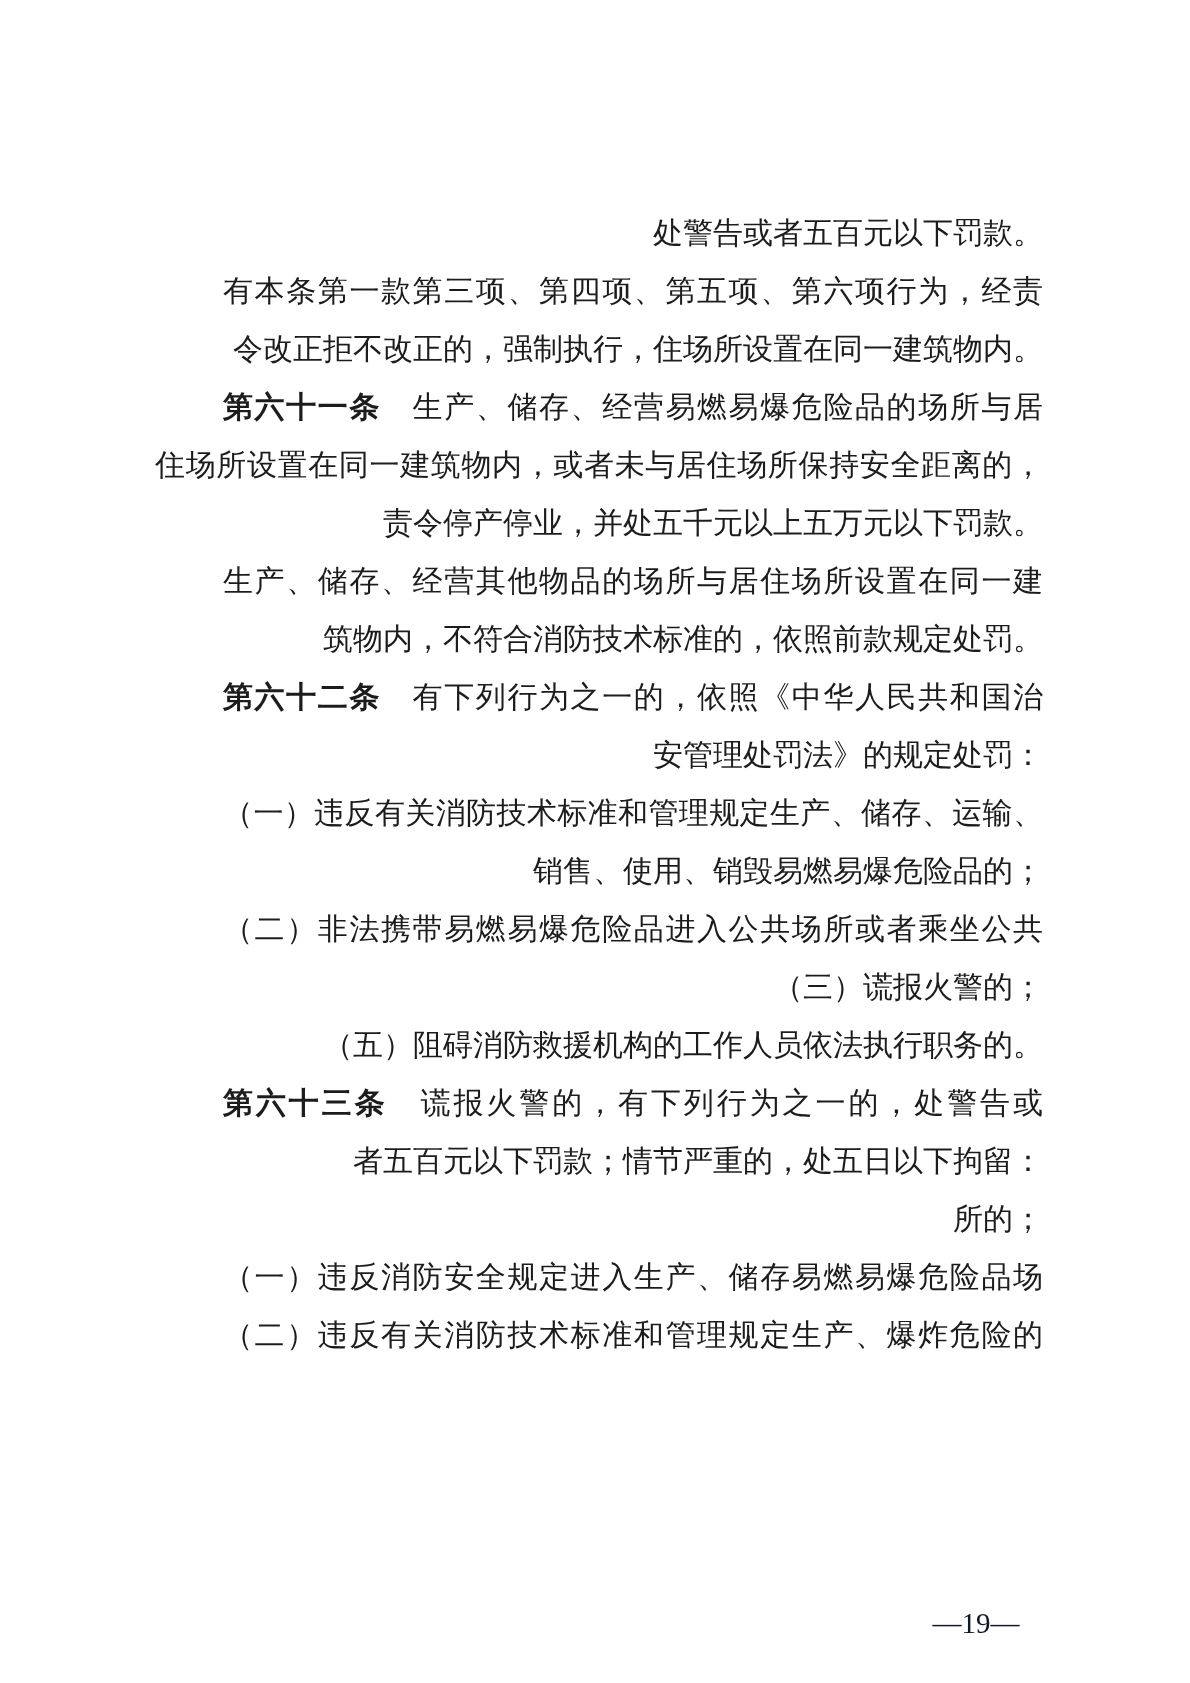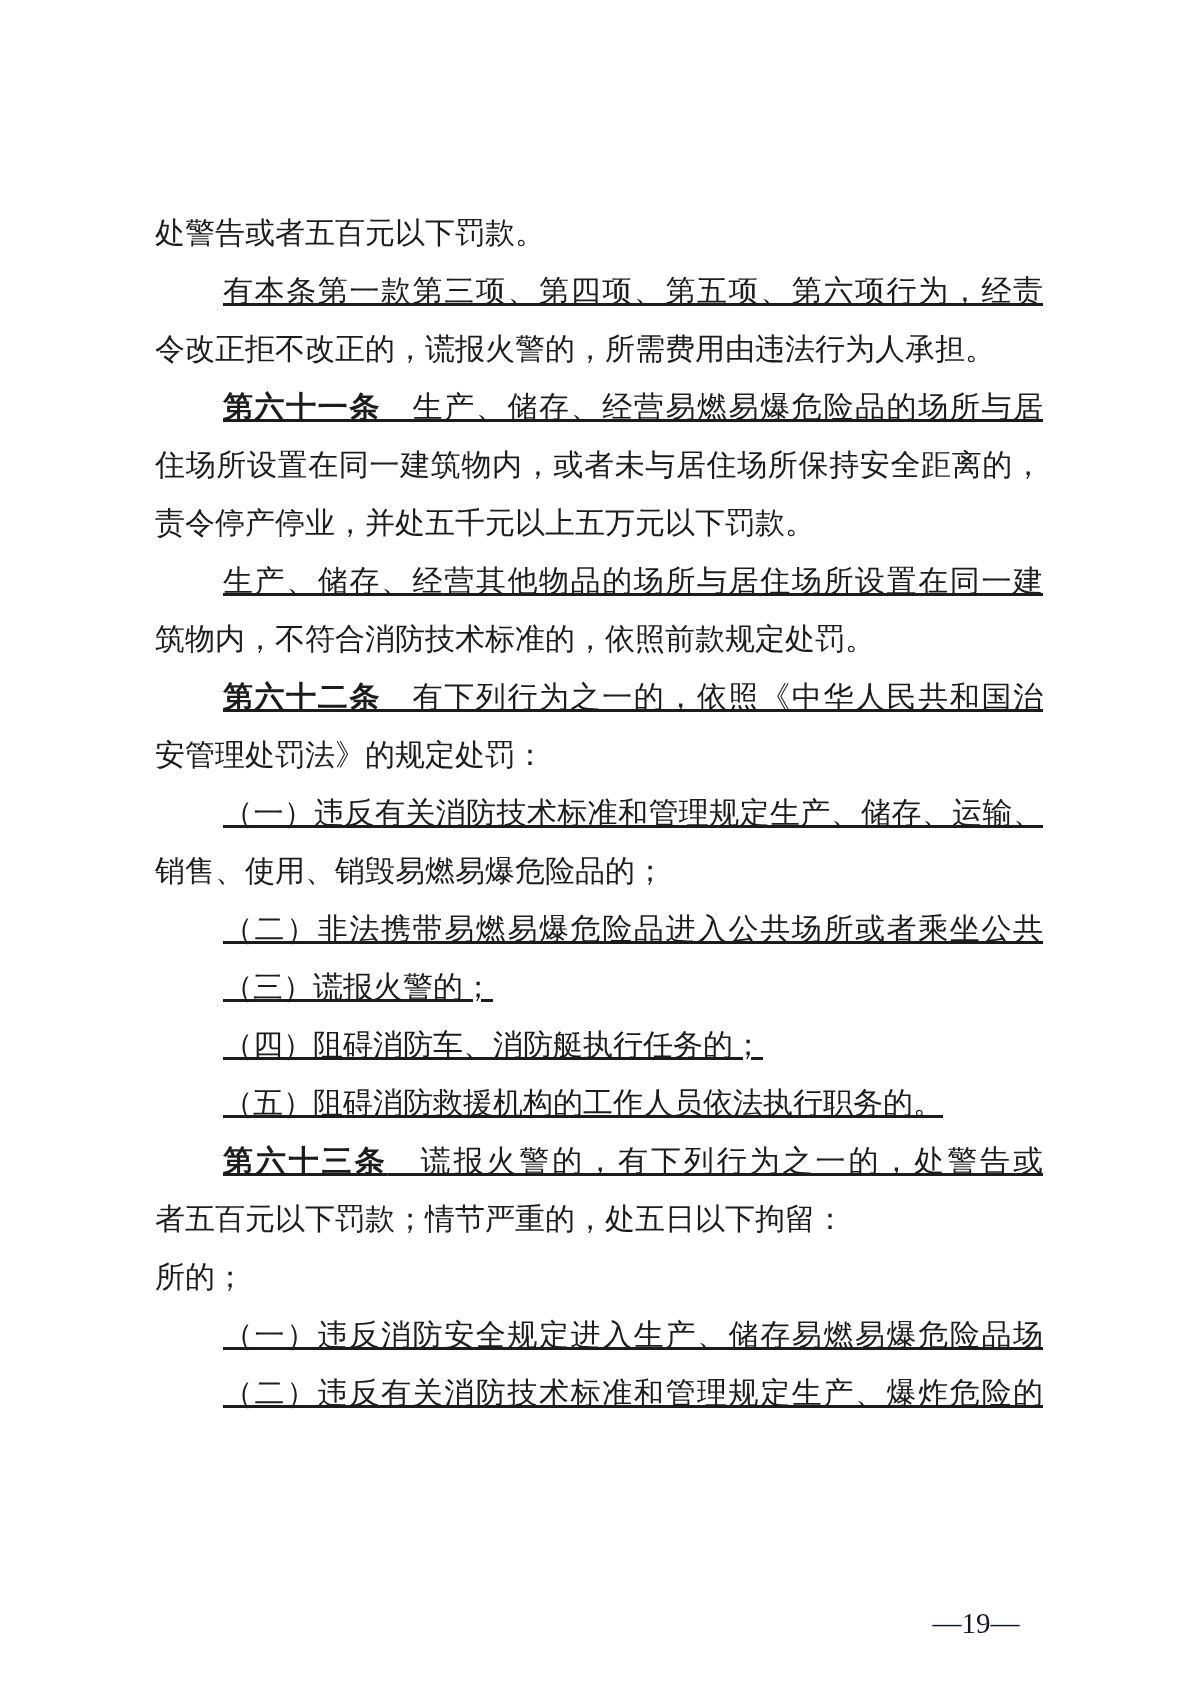--- a/index.html
+++ b/index.html
@@ -21,25 +21,24 @@
     left: 155px;
     top: 204px;
     width: 888px;
   }
   .line {
     font-size: 30px;
     line-height: 58px;
     height: 58px;
     letter-spacing: 0;
     color: #1c1c1c;
-    text-align: left;
+    text-align: right;
   }
   .line.indent {
     padding-left: 68px;
-    text-decoration: underline;
   }
   .line.justify {
     text-align: justify;
     text-align-last: justify;
     text-justify: inter-character;
   }
   .article-no {
     font-weight: 700;
   }
   .page-number {
@@ -53,33 +52,32 @@
     color: #0f172a;
   }
 </style>
 </head>
 <body>
 
 <div class="page">
   <div class="text-block" id="body">
       <div class="line"><span>处警告或者五百元以下罚款。</span></div>
       <div class="line indent justify"><span>有本条第一款第三项、第四项、第五项、第六项行为，经责</span></div>
-      <div class="line"><span>令改正拒不改正的，谎报火警的，所需费用由违法行为人承担。</span></div>
+      <div class="line"><span>令改正拒不改正的，强制执行，住场所设置在同一建筑物内。</span></div>
       <div class="line indent justify"><span class="article-no">第六十一条</span><span>　生产、储存、经营易燃易爆危险品的场所与居</span></div>
       <div class="line justify"><span>住场所设置在同一建筑物内，或者未与居住场所保持安全距离的，</span></div>
       <div class="line"><span>责令停产停业，并处五千元以上五万元以下罚款。</span></div>
       <div class="line indent justify"><span>生产、储存、经营其他物品的场所与居住场所设置在同一建</span></div>
       <div class="line"><span>筑物内，不符合消防技术标准的，依照前款规定处罚。</span></div>
       <div class="line indent justify"><span class="article-no">第六十二条</span><span>　有下列行为之一的，依照《中华人民共和国治</span></div>
       <div class="line"><span>安管理处罚法》的规定处罚：</span></div>
       <div class="line indent justify"><span>（一）违反有关消防技术标准和管理规定生产、储存、运输、</span></div>
       <div class="line"><span>销售、使用、销毁易燃易爆危险品的；</span></div>
       <div class="line indent justify"><span>（二）非法携带易燃易爆危险品进入公共场所或者乘坐公共</span></div>
       <div class="line indent"><span>（三）谎报火警的；</span></div>
-      <div class="line indent"><span>（四）阻碍消防车、消防艇执行任务的；</span></div>
       <div class="line indent"><span>（五）阻碍消防救援机构的工作人员依法执行职务的。</span></div>
       <div class="line indent justify"><span class="article-no">第六十三条</span><span>　谎报火警的，有下列行为之一的，处警告或</span></div>
       <div class="line"><span>者五百元以下罚款；情节严重的，处五日以下拘留：</span></div>
       <div class="line"><span>所的；</span></div>
       <div class="line indent justify"><span>（一）违反消防安全规定进入生产、储存易燃易爆危险品场</span></div>
       <div class="line indent justify"><span>（二）违反有关消防技术标准和管理规定生产、爆炸危险的</span></div>
     </div>
   <div class="page-number">—19—</div>
 </div>
 

